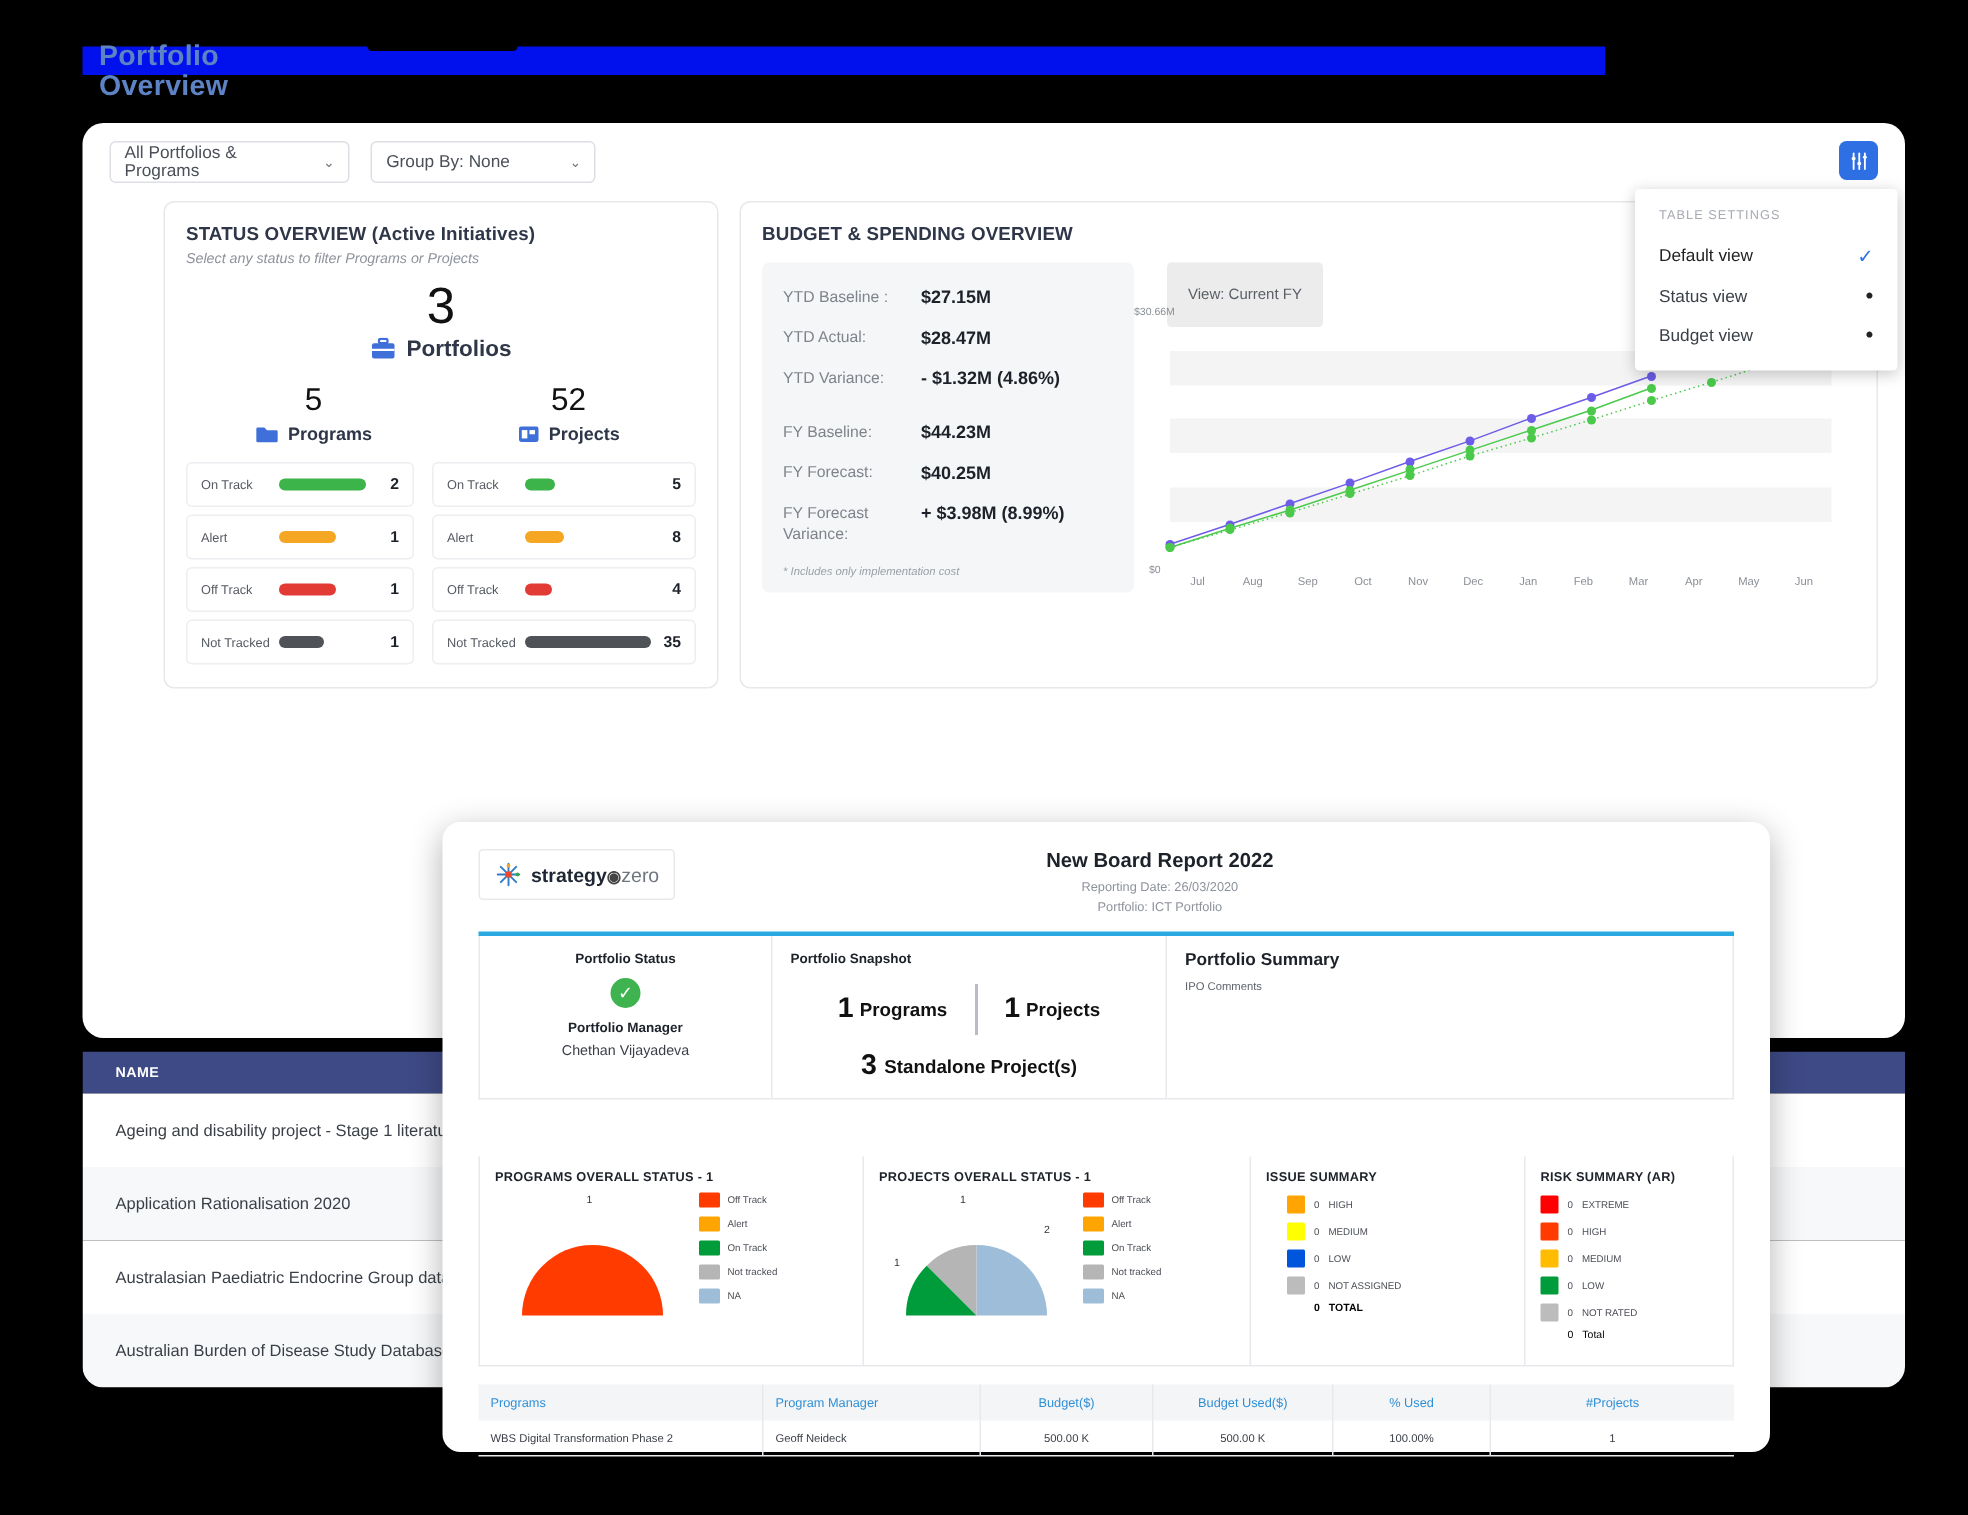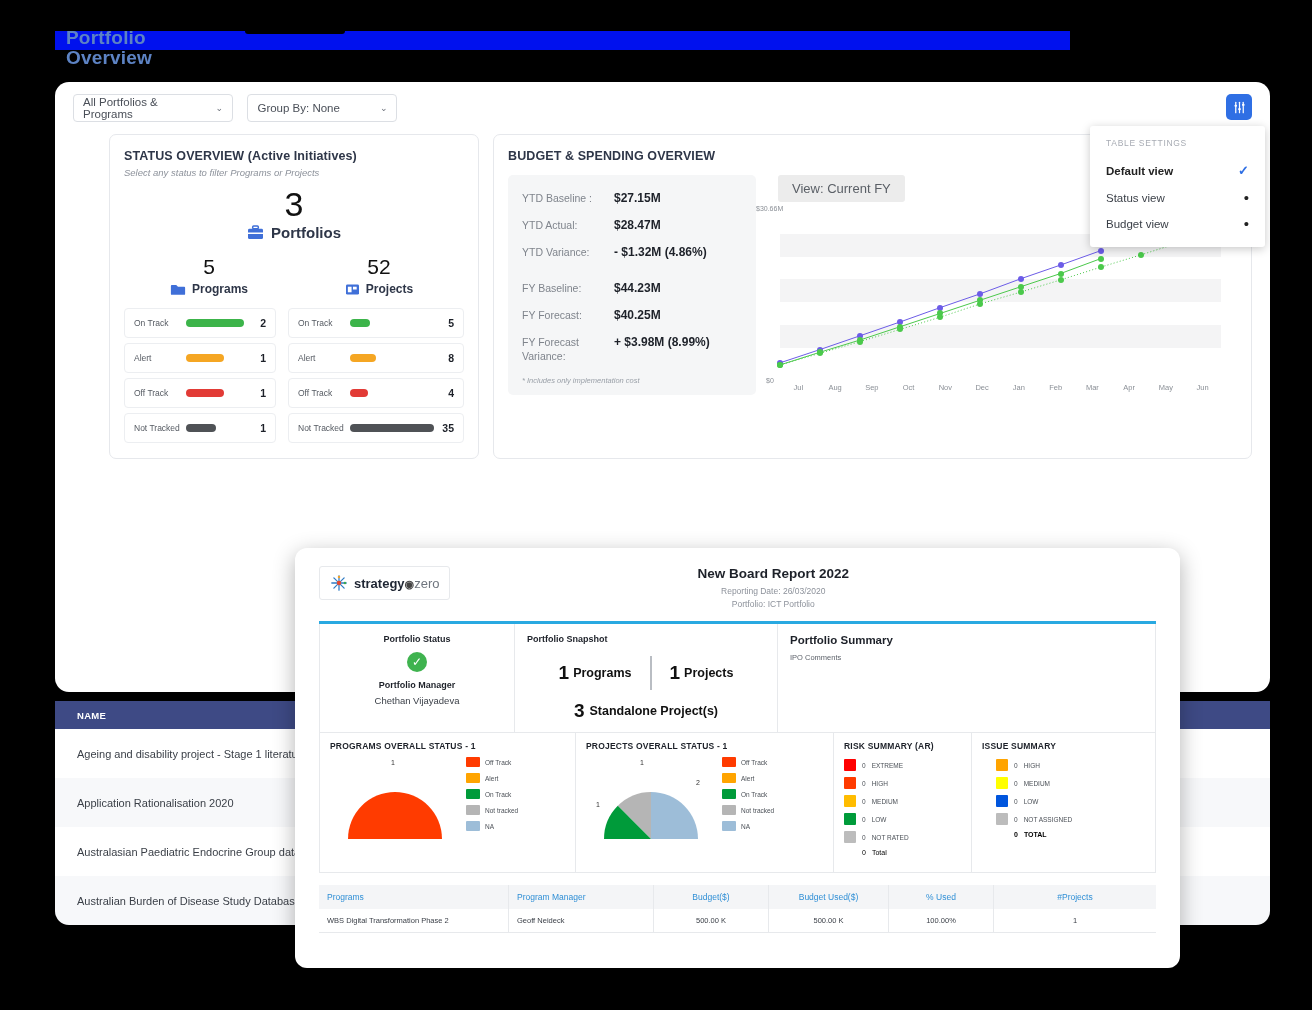--- a/index.html
+++ b/index.html
@@ -59,21 +59,21 @@
     box-shadow:0 2px 10px rgba(0,0,0,.22);
     padding:10px 0 10px 0;
   }
   .settings-menu .sm-title {
     font-size:8.5px; letter-spacing:.7px; color:#a7abb3; padding:2px 16px 8px 16px;
   }
   .settings-menu .sm-item {
     display:flex; align-items:center; justify-content:space-between;
     font-size:11.5px; color:#3a3f47; padding:7px 16px; cursor:pointer;
   }
-  .settings-menu .sm-item.active { font-weight:bold; color:#222; }
+  .settings-menu .sm-item.active { font-weight:normal; color:#222; }
   .settings-menu .sm-check { color:#2f6fe4; font-size:13px; }
   .settings-menu .sm-dot { color:#222; font-size:15px; line-height:8px; }
 
   
   .panels { display:flex; padding:0 18px; gap:14px; }
   .panel {
     background:#fff; border:1px solid #e6e8ec; border-radius:7px;
   }
   .panel-status { width:370px; padding:14px 14px 10px 14px;margin-left:36px; }
   .panel-budget { flex:1; padding:14px 0 10px 0; }
@@ -115,21 +115,21 @@
   }
   .b-row { display:flex; margin-bottom:13px; font-size:10.5px; }
   .b-lab { width:92px; color:#7f848c; line-height:14px; }
   .b-val { font-weight:bold; color:#1d2129; font-size:12px; }
   .b-gap { height:9px; }
   .b-note { font-size:7.5px; font-style:italic; color:#9aa0a8; margin-top:9px; }
 
   .budget-right { flex:1; position:relative; margin-top:12px; padding-left:6px;}
   .fy-btn {
     position:absolute; left:22px; top:0; background:#ececec; color:#5a5f66;
-    font-size:13px; padding:6px 14px; border-radius:3px; cursor:pointer;
+    font-size:10px; padding:16px 14px; border-radius:3px; cursor:pointer;
   }
   .legend { position:absolute; right:10px; top:4px; display:flex; gap:22px; font-size:8.5px; color:#7a7f87; align-items:center;}
   .legend .lg { display:flex; align-items:center; gap:4px; }
   .lg-dot { width:8px; height:8px; border-radius:50%; }
   .lg-line { width:22px; height:3px; }
 
   .chartbox { position:absolute; left:0; top:28px; right:4px; height:195px; }
   .y-top { position:absolute; left:0; top:2px; font-size:7px; color:#8a8f96; }
   .y-bot { position:absolute; left:10px; bottom:14px; font-size:7px; color:#8a8f96; }
   .plot { position:absolute; left:24px; top:8px; right:12px; bottom:24px; }
@@ -191,21 +191,21 @@
   }
   .pm-name { font-size:9.5px; color:#3a3f47; margin-top:5px; }
   .snap-row { display:flex; align-items:center; justify-content:center; gap:4px; margin-top:12px; }
   .snap-n { font-size:19px; font-weight:bold; color:#111; }
   .snap-l { font-size:12.5px; font-weight:bold; color:#111; }
   .snap-div { width:2px; height:34px; background:#b9bdc3; margin:0 14px; }
   .snap-row2 { display:flex; align-items:center; justify-content:center; gap:5px; margin-top:10px; }
   .sum-title { font-size:11.5px; font-weight:bold; color:#1d2129; }
   .sum-sub { font-size:7.5px; color:#5e636b; margin-top:7px; }
 
-  .rep-grid2 { display:flex; border:1px solid #e7e9ec; border-top:none; height:140px; }
+  .rep-grid2 { display:flex; border:1px solid #e7e9ec; border-top:none; height:140px;margin-top:38px; }
   .g2 { border-right:1px solid #e7e9ec; padding:8px 10px; }
   .g2:last-child { border-right:none; }
   .g2-prog { width:256px; }
   .g2-proj { width:258px; }
   .g2-risk { width:138px; }
   .g2-issue { flex:1; }
   .g2-h { font-size:8.5px; font-weight:bold; color:#1d2129; letter-spacing:.2px; }
   .donut-wrap { display:flex; align-items:flex-start; margin-top:6px; }
   .mini-legend { font-size:6.5px; color:#4b5057; margin-left:6px; }
   .ml-row { display:flex; align-items:center; gap:5px; margin-bottom:6px; }
@@ -672,20 +672,50 @@
       <span>Not tracked</span>
     </div>
     <div class="ml-row">
       <span class="ml-sw" style="background:#9dbdd8"></span>
       <span>NA</span>
     </div>
             </div>
         </div>
       </div>
 
+      <div class="g2 g2-issue">
+        <div class="g2-h">ISSUE SUMMARY</div>
+        <div class="sum-list" id="issue-list" style="padding-left:14px">
+    <div class="sl-row">
+      <span class="sl-sw" style="background:#ffa400"></span>
+      <span>0</span>
+      <span>HIGH</span>
+    </div>
+    <div class="sl-row">
+      <span class="sl-sw" style="background:#ffff00"></span>
+      <span>0</span>
+      <span>MEDIUM</span>
+    </div>
+    <div class="sl-row">
+      <span class="sl-sw" style="background:#0055dd"></span>
+      <span>0</span>
+      <span>LOW</span>
+    </div>
+    <div class="sl-row">
+      <span class="sl-sw" style="background:#bcbcbc"></span>
+      <span>0</span>
+      <span>NOT ASSIGNED</span>
+    </div>
+          </div>
+        <div class="sl-tot" style="padding-left:32px;font-weight:bold;">
+          <span>0</span>
+          <span>TOTAL</span>
+        </div>
+      </div>
+
       <div class="g2 g2-risk">
         <div class="g2-h">RISK SUMMARY (AR)</div>
         <div class="sum-list" id="risk-list">
     <div class="sl-row">
       <span class="sl-sw" style="background:#ff0000"></span>
       <span>0</span>
       <span>EXTREME</span>
     </div>
     <div class="sl-row">
       <span class="sl-sw" style="background:#ff3b00"></span>
@@ -704,50 +734,20 @@
     </div>
     <div class="sl-row">
       <span class="sl-sw" style="background:#bcbcbc"></span>
       <span>0</span>
       <span>NOT RATED</span>
     </div>
           </div>
         <div class="sl-tot">
           <span>0</span>
           <span>Total</span>
-        </div>
-      </div>
-
-      <div class="g2 g2-issue">
-        <div class="g2-h">ISSUE SUMMARY</div>
-        <div class="sum-list" id="issue-list" style="padding-left:14px">
-    <div class="sl-row">
-      <span class="sl-sw" style="background:#ffa400"></span>
-      <span>0</span>
-      <span>HIGH</span>
-    </div>
-    <div class="sl-row">
-      <span class="sl-sw" style="background:#ffff00"></span>
-      <span>0</span>
-      <span>MEDIUM</span>
-    </div>
-    <div class="sl-row">
-      <span class="sl-sw" style="background:#0055dd"></span>
-      <span>0</span>
-      <span>LOW</span>
-    </div>
-    <div class="sl-row">
-      <span class="sl-sw" style="background:#bcbcbc"></span>
-      <span>0</span>
-      <span>NOT ASSIGNED</span>
-    </div>
-          </div>
-        <div class="sl-tot" style="padding-left:32px;font-weight:bold;">
-          <span>0</span>
-          <span>TOTAL</span>
         </div>
       </div>
     </div>
 
     <div class="rep-table">
       <div class="rt-head">
         <div class="rt-c rt-1">Programs</div>
         <div class="rt-c rt-2">Program Manager</div>
         <div class="rt-c rt-3">Budget($)</div>
         <div class="rt-c rt-4">Budget Used($)</div>

